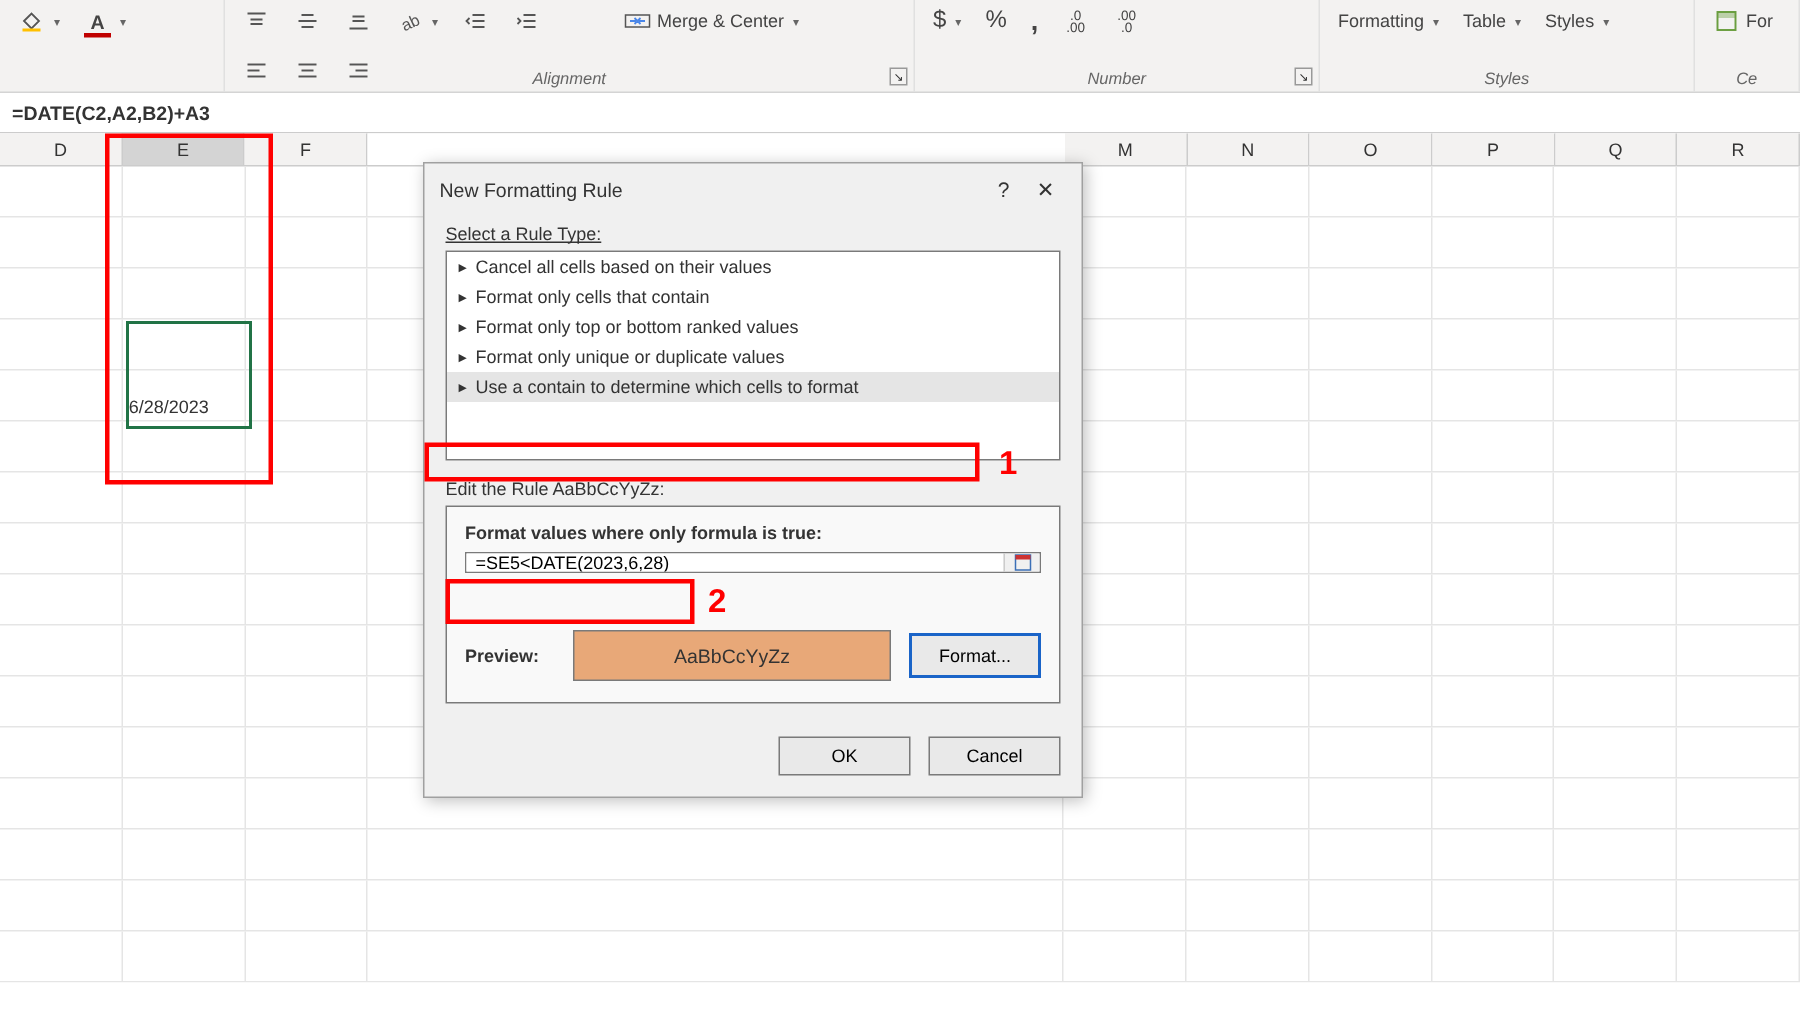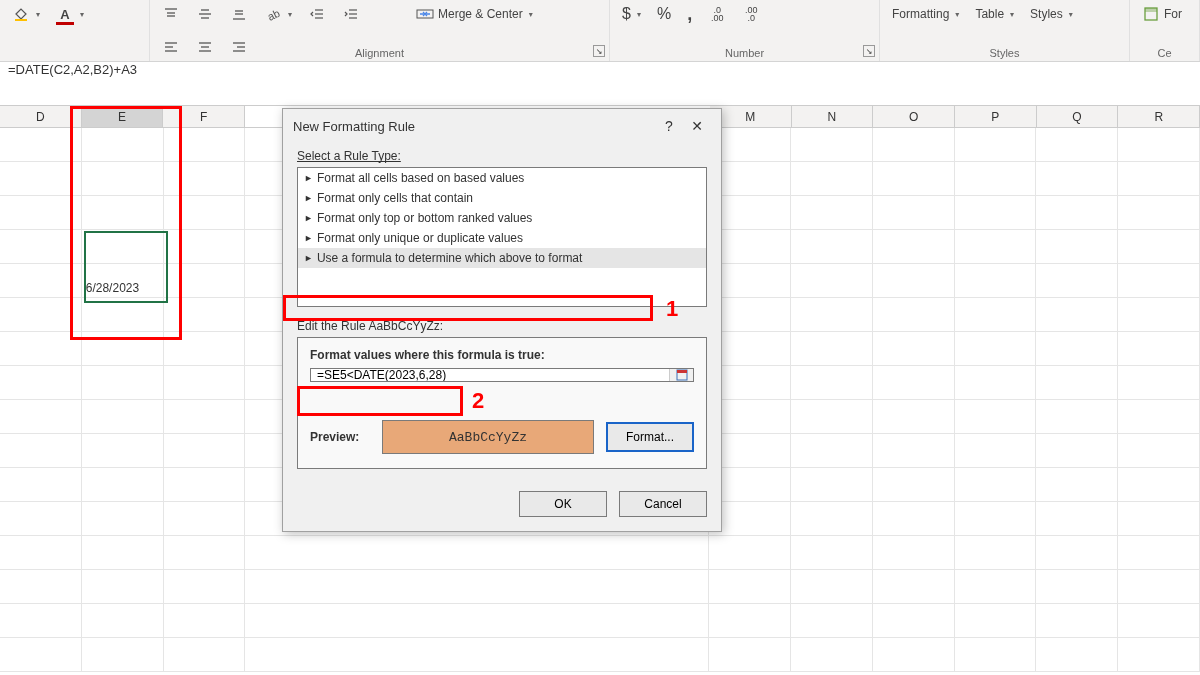--- a/index.html
+++ b/index.html
@@ -1,29 +1,29 @@
 <!DOCTYPE html>
 <html><head>
 <meta charset="utf-8">
 <style>
 * { box-sizing: border-box; margin: 0; padding: 0; }
 body { font-family: "Segoe UI", Tahoma, sans-serif; font-size: 12px; background: #fff; color: #333; overflow: hidden; }
 
 
 .ribbon { background: #f3f2f1; border-bottom: 1px solid #d4d4d4; height: 62px; display: flex; }
 .ribbon-group { border-right: 1px solid #e0e0e0; padding: 2px 6px; display: flex; flex-direction: column; position: relative; }
-.ribbon-group-label { position: absolute; bottom: 2px; left: 0; right: 0; text-align: center; color: #666; font-size: 11px; }
+.ribbon-group-label { position: absolute; bottom: 2px; left: 0; right: 0; text-align: center; color: #666; font-size: 11px; font-style: italic; }
 .ribbon-controls { display: flex; align-items: flex-start; gap: 4px; flex: 1; }
 .ribbon-btn { background: transparent; border: none; padding: 2px 6px; display: flex; align-items: center; gap: 4px; cursor: pointer; color: #444; font-size: 12px; height: 24px; }
 .icon-box { width: 18px; height: 18px; display: inline-flex; align-items: center; justify-content: center; }
 .dropdown-arrow::after { content: "▾"; font-size: 8px; margin-left: 2px; color: #666; }
 .dialog-launcher { position: absolute; right: 4px; bottom: 4px; width: 12px; height: 12px; border: 1px solid #999; font-size: 8px; display: flex; align-items: center; justify-content: center; cursor: pointer; }
 
 
-.formula-bar { height: 44px; border-bottom: 1px solid #ccc; display: flex; padding: 0 8px; font-size: 13px; font-family: "Segoe UI", Arial; }
+.formula-bar { height: 27px; border-bottom: 1px solid #ccc; display: flex; align-items: center; padding: 0 8px; font-size: 13px; font-family: "Segoe UI", Arial; font-weight: bold; }
 
 
 .sheet { position: relative; background: #fff; }
 .col-headers { display: flex; height: 22px; border-bottom: 1px solid #ccc; }
 .col-header { width: 84px; border-right: 1px solid #ccc; text-align: center; line-height: 22px; font-size: 12px; color: #333; background: #f3f2f1; }
 .col-header.selected { background: #d4d4d4; }
 .rows { }
 .row { display: flex; height: 34px; border-bottom: 1px solid #e5e5e5; }
 .cell { width: 84px; border-right: 1px solid #e5e5e5; padding: 2px 4px; font-size: 12px; display: flex; align-items: flex-end; }
 
@@ -46,21 +46,21 @@
 .rule-item::before { content: "►"; font-size: 9px; }
 .rule-item.selected { background: #e5e5e5; }
 .edit-desc-label { margin-top: 12px; font-size: 12px; }
 .desc-box { border: 1px solid #7a7a7a; background: #f9f9f9; padding: 10px 12px 14px; margin-top: 4px; }
 .formula-label { font-weight: bold; font-size: 12px; margin-bottom: 6px; }
 .formula-input-wrap { display: flex; border: 1px solid #7a7a7a; background: #fff; height: 14px; }
 .formula-input { flex: 1; border: none; padding: 0 6px; font-size: 12px; outline: none; }
 .range-sel-btn { width: 24px; border-left: 1px solid #ccc; display: flex; align-items: center; justify-content: center; cursor: pointer; background: #f0f0f0; }
 .preview-row { display: flex; align-items: center; margin-top: 38px; gap: 12px; }
 .preview-label { font-weight: bold; font-size: 12px; width: 60px; }
-.preview-sample { flex: 1; height: 34px; background: #e8a878; border: 1px solid #7a7a7a; display: flex; align-items: center; justify-content: center; font-size: 13px; font-family: Liberation Mono, monospace; }
+.preview-sample { flex: 1; height: 34px; background: #e8a878; border: 1px solid #7a7a7a; display: flex; align-items: center; justify-content: center; font-size: 13px; }
 .format-btn { width: 88px; height: 30px; border: 2px solid #1a64c8; background: #e9e9e9; cursor: pointer; font-size: 12px; }
 .dlg-buttons { display: flex; justify-content: flex-end; gap: 12px; padding: 8px 14px 14px; }
 .dlg-btn { width: 88px; height: 26px; border: 1px solid #7a7a7a; background: #e9e9e9; cursor: pointer; font-size: 12px; }
 
 svg { display: block; }
 </style>
 </head>
 <body>
 
 <div class="ribbon">
@@ -478,39 +478,39 @@
 <div class="dialog">
   <div class="dlg-title">
     <span class="dlg-title-text">New Formatting Rule</span>
     <span class="dlg-help">?</span>
     <span class="dlg-close">✕</span>
   </div>
   <div class="dlg-body">
     <div class="section-label">Select a Rule Type:</div>
     <div class="rule-list">
       <div class="rule-item">
-          <span>Format all cells based on based values</span>
+          <span>Cancel all cells based on their values</span>
         </div>
       <div class="rule-item">
           <span>Format only cells that contain</span>
         </div>
       <div class="rule-item">
           <span>Format only top or bottom ranked values</span>
         </div>
       <div class="rule-item">
           <span>Format only unique or duplicate values</span>
         </div>
       <div class="rule-item selected">
-          <span>Use a formula to determine which above to format</span>
+          <span>Use a contain to determine which cells to format</span>
         </div>
     </div>
 
     <div class="edit-desc-label">Edit the Rule AaBbCcYyZz:</div>
     <div class="desc-box">
-      <div class="formula-label">Format values where this formula is true:</div>
+      <div class="formula-label">Format values where only formula is true:</div>
       <div class="formula-input-wrap">
         <input class="formula-input" value="=SE5&lt;DATE(2023,6,28)" style="">
         <div class="range-sel-btn">
           <span>
               <svg width="14" height="14">
                 <rect x="2" y="2" width="10" height="10" fill="none" stroke="#3b6fb6"></rect>
                 <rect x="2" y="2" width="10" height="3" fill="#c33"></rect>
               </svg>
             </span>
         </div>

